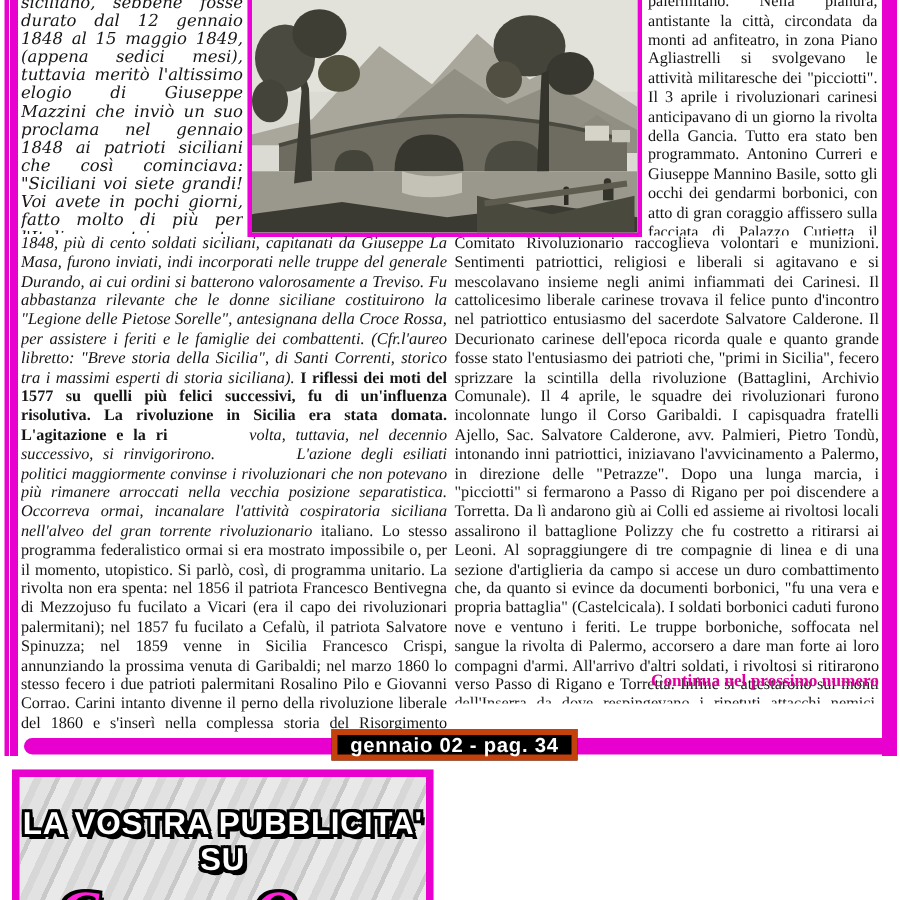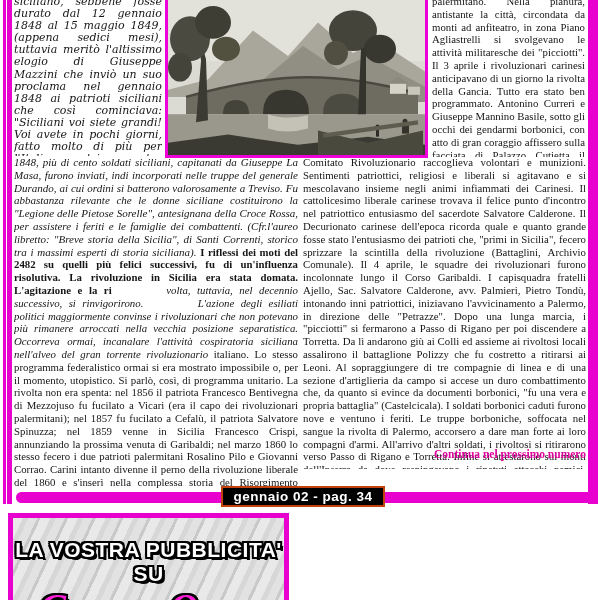--- a/index.html
+++ b/index.html
@@ -28,21 +28,21 @@
   .seg-cal{font-style:italic;font-family:Liberation Serif, serif;font-size:11px;}
   .seg-bold{font-weight:bold;}
   .seg-italic{font-style:italic;margin-left:48px;}
   .continua{position:absolute;left:303px;top:448px;width:283px;text-align:right;
     font-weight:bold;font-size:11.5px;color:#e0009b;}
 
   
   .footer-bar{position:absolute;left:16px;top:492px;width:582px;height:11px;
     background:#e800cf;border-radius:6px;}
   .footer-label{position:absolute;left:221px;top:486px;width:164px;height:21px;
-    background:#000;border:2px solid #c2410c;box-sizing:border-box;
+    background:#000;border:4px solid #c2410c;box-sizing:border-box;
     display:flex;align-items:center;justify-content:center;
     font-family:"Liberation Sans",sans-serif;font-weight:bold;font-size:13.5px;color:#fff;
     letter-spacing:0.5px;}
 
   
   .ad{position:absolute;left:8px;top:513px;width:281px;height:95px;box-sizing:border-box;
     border:5px solid #e800cf;
     background:
       repeating-linear-gradient(115deg,#e9e9e9 0 9px,#d7d7d7 9px 14px,#e2e2e2 14px 22px,#c9c9c9 22px 25px),
       #ddd;}
@@ -105,21 +105,21 @@
       <path d="M155 133 L250 120" stroke="#5d5c4e" stroke-width="4" fill="none"></path>
     </svg>
   </div>
 
   <div class="coltext lt">
     <span>siciliano, sebbene fosse durato dal 12 gennaio 1848 al 15 maggio 1849, (appena sedici mesi), tuttavia meritò l'altissimo elogio di Giuseppe Mazzini che inviò un suo proclama nel gennaio 1848 ai patrioti siciliani che così cominciava: "Siciliani voi siete grandi! Voi avete in pochi giorni, fatto molto di più per l'Italia, patria nostra comune, che non tutti noi con due anni d'agitazione". "Fu eloquente il fatto che il 17 aprile</span>
   </div>
 
   <div class="coltext lf">
     <span class="seg-cal">1848, più di cento soldati siciliani, capitanati da Giuseppe La Masa, furono inviati, indi incorporati nelle truppe del generale Durando, ai cui ordini si batterono valorosamente a Treviso. Fu abbastanza rilevante che le donne siciliane costituirono la "Legione delle Pietose Sorelle", antesignana della Croce Rossa, per assistere i feriti e le famiglie dei combattenti. (Cfr.l'aureo libretto: "Breve storia della Sicilia", di Santi Correnti, storico tra i massimi esperti di storia siciliana). </span>
-    <span class="seg-bold">I riflessi dei moti del 2482 su quelli più felici successivi, fu di un'influenza risolutiva. La rivoluzione in Sicilia era stata domata. L'agitazione e la ri</span>
+    <span class="seg-bold">I riflessi dei moti del 1577 su quelli più felici successivi, fu di un'influenza risolutiva. La rivoluzione in Sicilia era stata domata. L'agitazione e la ri</span>
     <span class="seg-italic">volta, tuttavia, nel decennio successivo, si rinvigorirono. </span>
     <span class="seg-italic">L'azione degli esiliati politici maggiormente convinse i rivoluzionari che non potevano più rimanere arroccati nella vecchia posizione separatistica. Occorreva ormai, incanalare l'attività cospiratoria siciliana nell'alveo del gran torrente rivoluzionario </span>
     <span>italiano. Lo stesso programma federalistico ormai si era mostrato impossibile o, per il momento, utopistico. Si parlò, così, di programma unitario. La rivolta non era spenta: nel 1856 il patriota Francesco Bentivegna di Mezzojuso fu fucilato a Vicari (era il capo dei rivoluzionari palermitani); nel 1857 fu fucilato a Cefalù, il patriota Salvatore Spinuzza; nel 1859 venne in Sicilia Francesco Crispi, annunziando la prossima venuta di Garibaldi; nel marzo 1860 lo stesso fecero i due patrioti palermitani Rosalino Pilo e Giovanni Corrao. Carini intanto divenne il perno della rivoluzione liberale del 1860 e s'inserì nella complessa storia del Risorgimento Italiano. La popolazione rurale e artigiana, il combattivo clero carinese, i nobili, i borghesi, la capacità direttiva</span>
   </div>
 
   <div class="coltext rt">
     <span>palermitano. Nella pianura, antistante la città, circondata da monti ad anfiteatro, in zona Piano Agliastrelli si svolgevano le attività militaresche dei "picciotti". Il 3 aprile i rivoluzionari carinesi anticipavano di un giorno la rivolta della Gancia. Tutto era stato ben programmato. Antonino Curreri e Giuseppe Mannino Basile, sotto gli occhi dei gendarmi borbonici, con atto di gran coraggio affissero sulla facciata di Palazzo Cutietta il proclama della Rivoluzione. Il</span>
   </div>
 
   <div class="coltext rf">

